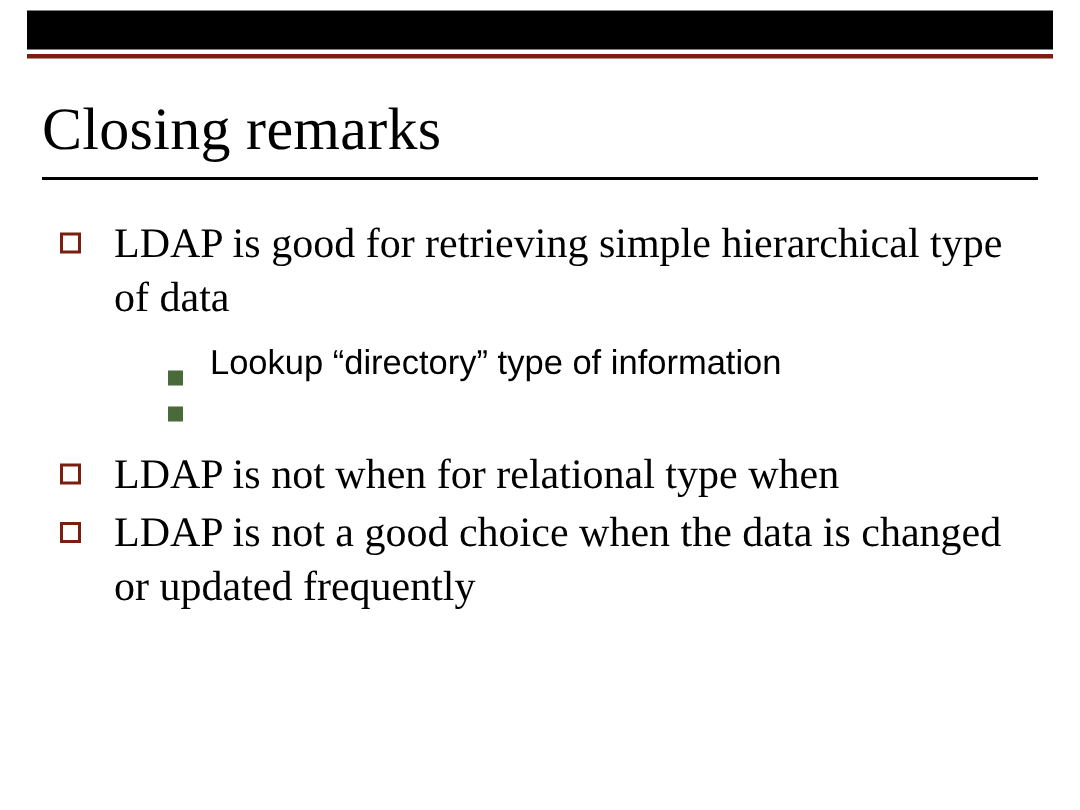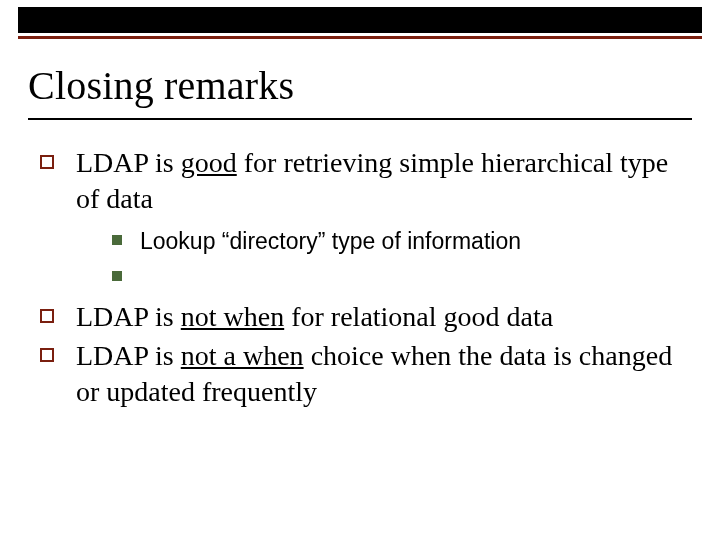--- a/index.html
+++ b/index.html
@@ -76,37 +76,38 @@
   }
   .l1 .text {
     font-size: 28px;
     line-height: 1.28;
   }
   .sub {
     margin: 10px 0 18px 72px;
   }
   .l2 {
     margin-bottom: 6px;
+    align-items: flex-end;
   }
   .l2 .bullet {
     flex: 0 0 auto;
     width: 10px;
     height: 10px;
     box-sizing: border-box;
     background: #4a6a3a;
     margin-top: 8px;
     margin-right: 18px;
     margin-left: 6px;
   }
   .l2 .text {
     font-size: 23px;
     line-height: 1.3;
     font-family: Arial, Helvetica, sans-serif;
   }
-  .ul { text-decoration: underline; }
+  .ul { }
 </style>
 </head>
 <body>
 
 <div class="slide">
 
   <div class="top-band"></div>
   <div class="top-line"></div>
 
   <div class="title">Closing remarks</div>
@@ -127,25 +128,25 @@
         <div class="text">Lookup “directory” type of information</div>
       </div>
       <div class="l2">
         <div class="bullet"></div>
       </div>
     </div>
 
     <div class="l1">
       <div class="bullet"></div>
       <div class="text">
-        <span>LDAP is </span><span class="ul">not when</span><span> for relational good data</span>
+        <span>LDAP is </span><span class="ul">not when</span><span> for relational type when</span>
       </div>
     </div>
 
     <div class="l1">
       <div class="bullet"></div>
       <div class="text">
-        <span>LDAP is </span><span class="ul">not a when</span><span> choice when the data is changed or updated frequently</span>
+        <span>LDAP is </span><span class="ul">not a good</span><span> choice when the data is changed or updated frequently</span>
       </div>
     </div>
 
   </div>
 </div>
 
 </body></html>

